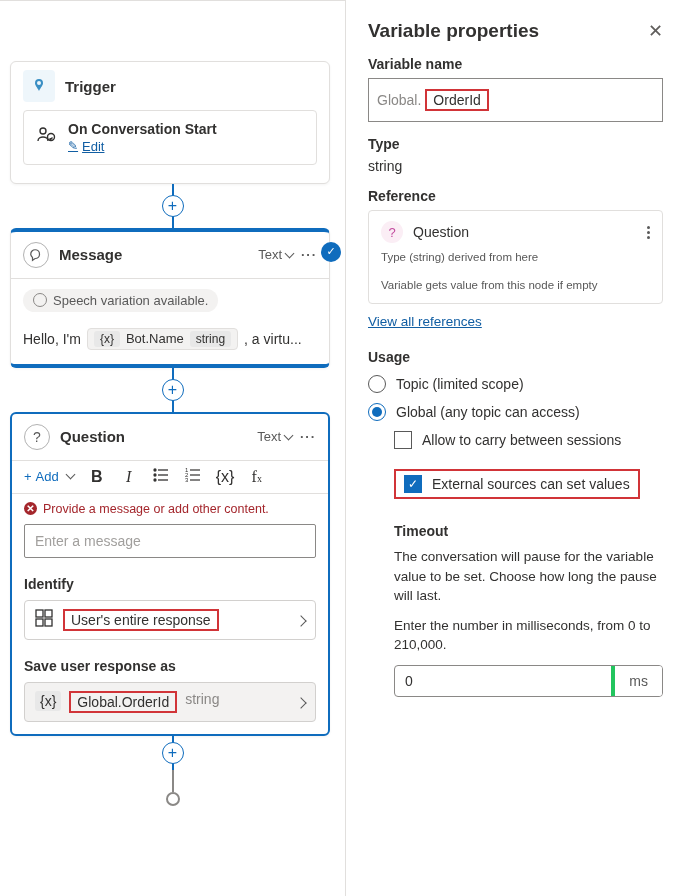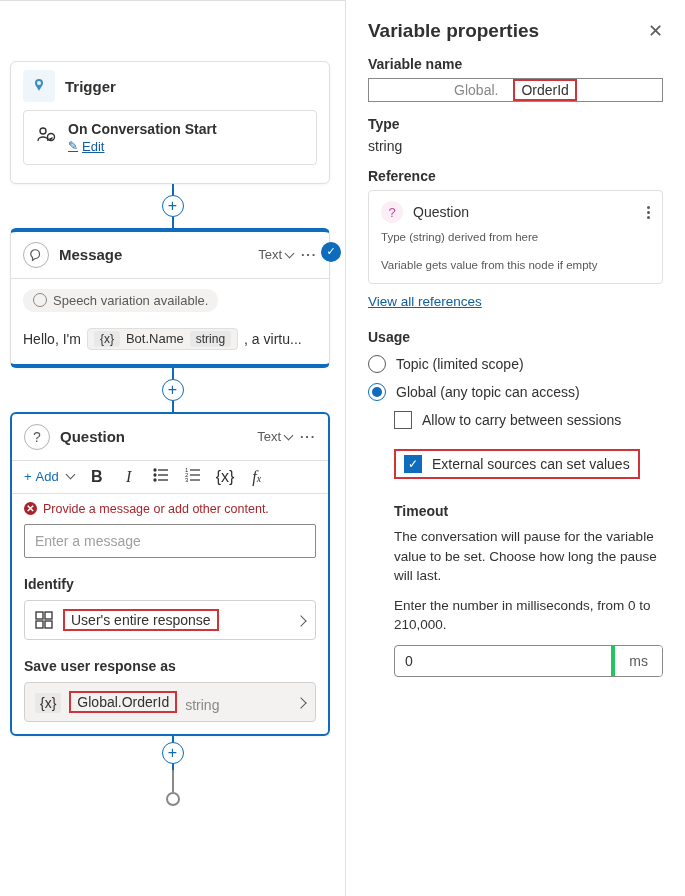--- a/index.html
+++ b/index.html
@@ -38,34 +38,34 @@
   .token { display:inline-flex; align-items:center; gap:6px; background:#f3f2f1; border:1px solid #e1dfdd; border-radius:4px; padding:2px 6px; font-size:13px;}
   .token .tag { background:#e8e8e8; padding:1px 6px; border-radius:3px; font-size:12px;}
   .toolbar { display:flex; align-items:center; gap:14px; padding: 6px 12px; border-bottom:1px solid #e1dfdd;}
   .add-btn { color:#0f6cbd; font-size:13px; display:inline-flex; align-items:center; gap:4px;}
   .tb-icon { font-size:16px; color:#323130; width:18px; text-align:center; cursor:pointer;}
   .error-line { color:#a4262c; font-size:12.5px; padding: 8px 12px 4px 12px; display:flex; align-items:center; gap:6px;}
   .error-dot { width:13px; height:13px; border-radius:50%; background:#a4262c; color:#fff; font-size:10px; display:flex; align-items:center; justify-content:center; font-weight:700;}
   .text-field { border:1px solid #8a8886; border-radius:2px; padding:8px 10px; margin: 4px 12px 12px 12px; color:#a19f9d;}
   .section-lbl { font-weight:600; padding: 6px 12px 6px 12px;}
   .picker { border:1px solid #d2d0ce; border-radius:4px; margin: 2px 12px 12px 12px; display:flex; align-items:center; justify-content:space-between; padding:8px 10px;}
-  .picker-left { display:flex; align-items:flex-end; gap:8px;}
+  .picker-left { display:flex; align-items:flex-start; gap:8px;}
   .entity-icon { width:20px; height:20px; display:flex; }
   .chev-r::after { content:""; display:inline-block; width:7px; height:7px; border-right:1.5px solid #595959; border-bottom:1.5px solid #595959; transform: rotate(-45deg);}
   .red-box { border:2px solid #d13438; padding: 1px 6px; display:inline-block;}
   .end-wrap { display:flex; flex-direction:column; align-items:center; }
   .end-wrap::before { content:""; width:2px; height:22px; background:#8a8886;}
   .end-circle { width:14px; height:14px; border:2px solid #8a8886; border-radius:50%;}
 
   
   .panel-header { display:flex; align-items:flex-end; justify-content:space-between; }
   .panel-title { font-weight:600; font-size:19px; }
   .close-x { font-size:18px; color:#605e5c; cursor:pointer;}
   .field-label { font-weight:600; margin: 14px 0 6px 0; font-size:14px;}
-  .name-box { border:1px solid #8a8886; padding: 0 8px; display:flex; align-items:center; gap:15px; font-size:14px;justify-content:center;}
+  .name-box { border:1px solid #8a8886; padding: 10px 8px; display:flex; align-items:center; gap:4px; font-size:14px;}
   .name-box .scope { color:#8a8886; }
   .plain { font-size:14px; margin-top:4px;}
   .ref-card { border:1px solid #e1dfdd; border-radius:4px; padding:10px 12px; margin-top:6px;}
   .ref-head { display:flex; align-items:center; justify-content:space-between;}
   .ref-left { display:flex; align-items:center; gap:10px;}
   .q-icon { width:22px; height:22px; border-radius:50%; background:#fbeef5; color:#c34b9f; display:flex; align-items:center; justify-content:center; font-size:13px;}
   .ref-meta { font-size:11.5px; color:#595959; margin-top:6px; line-height:1.4;}
   .vmore { display:flex; flex-direction:column; gap:2px; cursor:pointer;}
   .vmore span{ width:3px; height:3px; background:#595959; border-radius:50%;}
   .link { color:#115ea3; text-decoration:underline; font-size:13.5px; display:inline-block; margin-top:10px;}
@@ -189,21 +189,21 @@
                 <text x="0" y="5" font-size="6" fill="#323130" stroke="none">1</text>
                 <line x1="5" y1="3" x2="15" y2="3"></line>
                 <text x="0" y="10" font-size="6" fill="#323130" stroke="none">2</text>
                 <line x1="5" y1="8" x2="15" y2="8"></line>
                 <text x="0" y="15" font-size="6" fill="#323130" stroke="none">3</text>
                 <line x1="5" y1="13" x2="15" y2="13"></line>
               </g>
             </svg>
         </span>
         <span class="tb-icon">{x}</span>
-        <span class="tb-icon" style="font-style:italic; font-family:serif;">f<span style="font-size:10px;">x</span></span>
+        <span class="tb-icon" style="font-family:serif;">f<span style="font-size:10px;">x</span></span>
       </div>
       <div class="error-line">
         <span class="error-dot">✕</span>
         <span>Provide a message or add other content.</span>
       </div>
       <div class="text-field">Enter a message</div>
 
       <div class="section-lbl">Identify</div>
       <div class="picker">
         <div class="picker-left">

